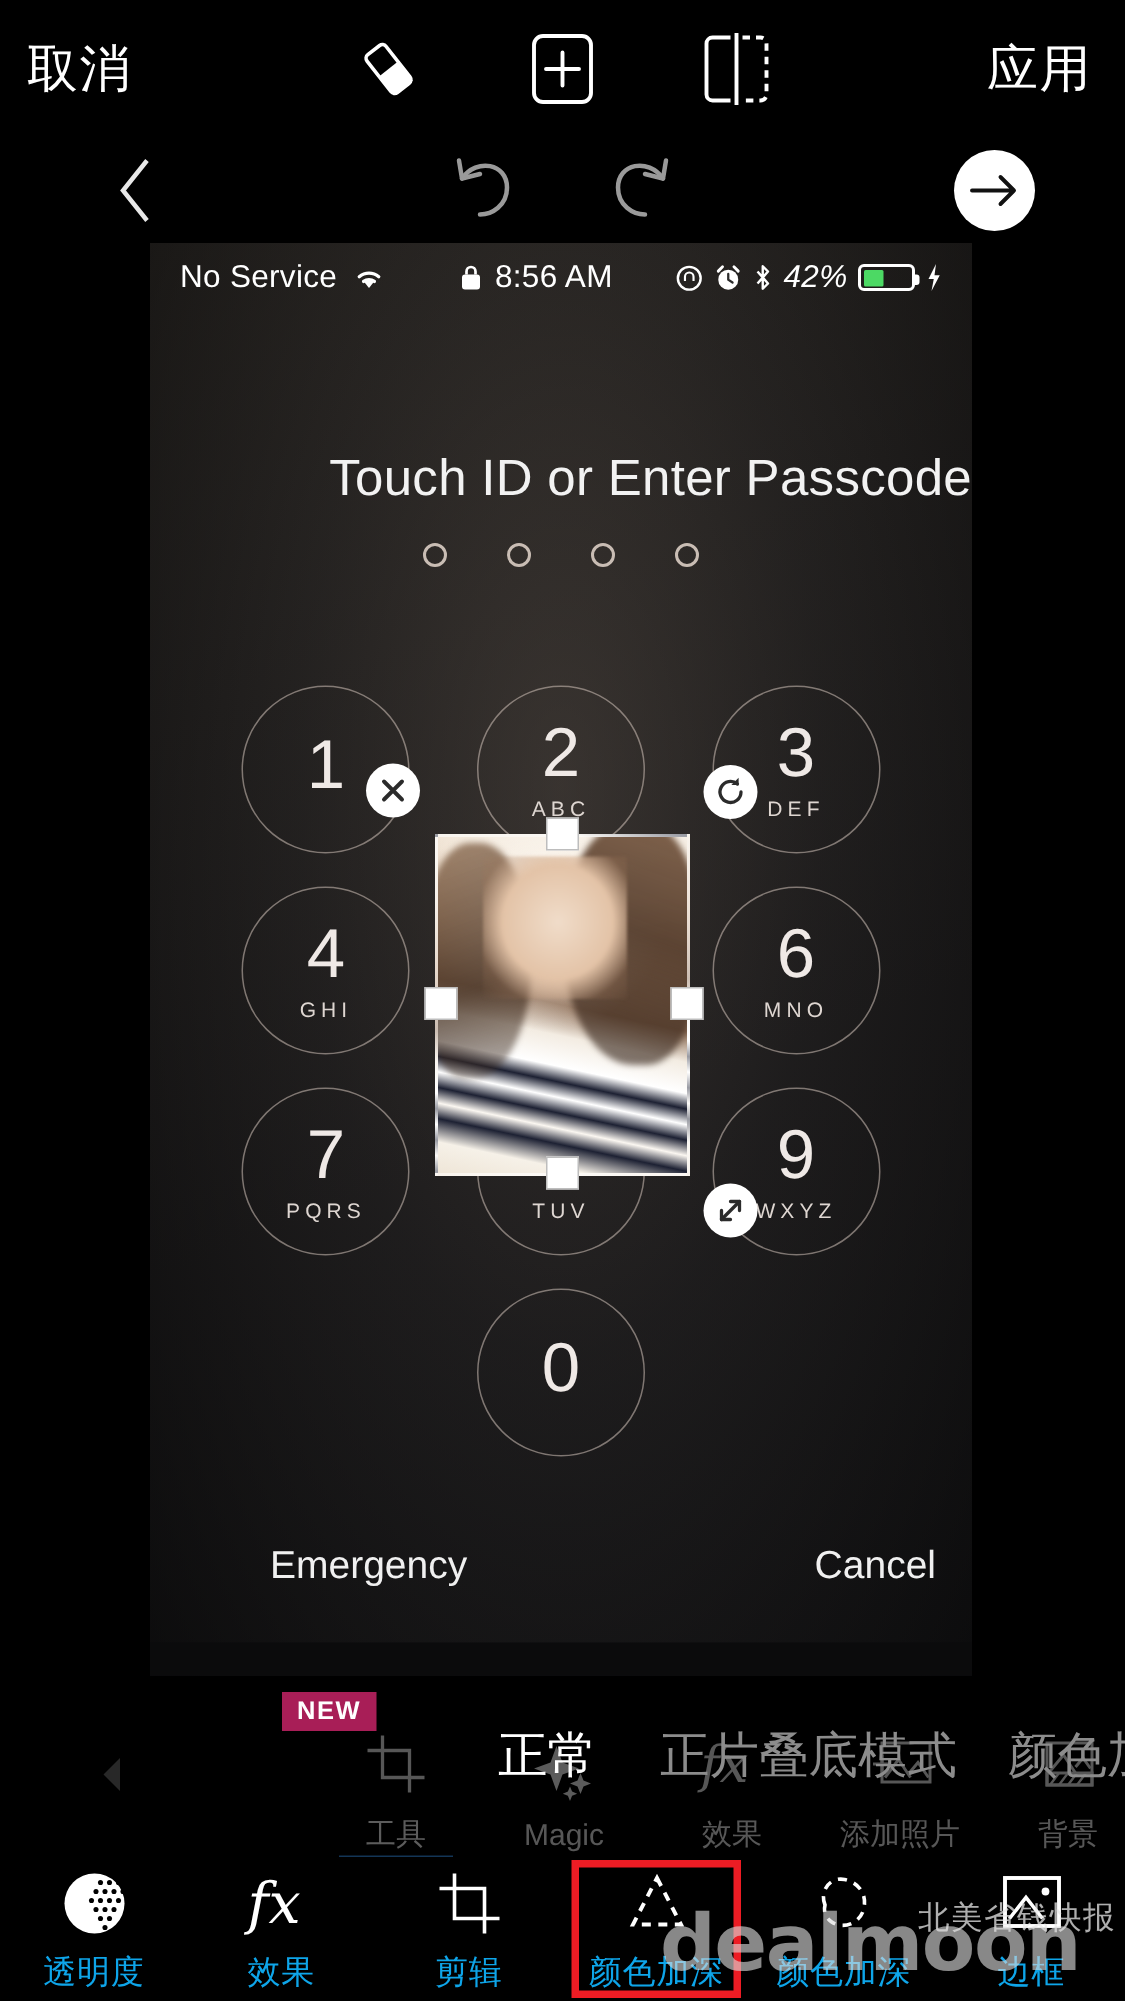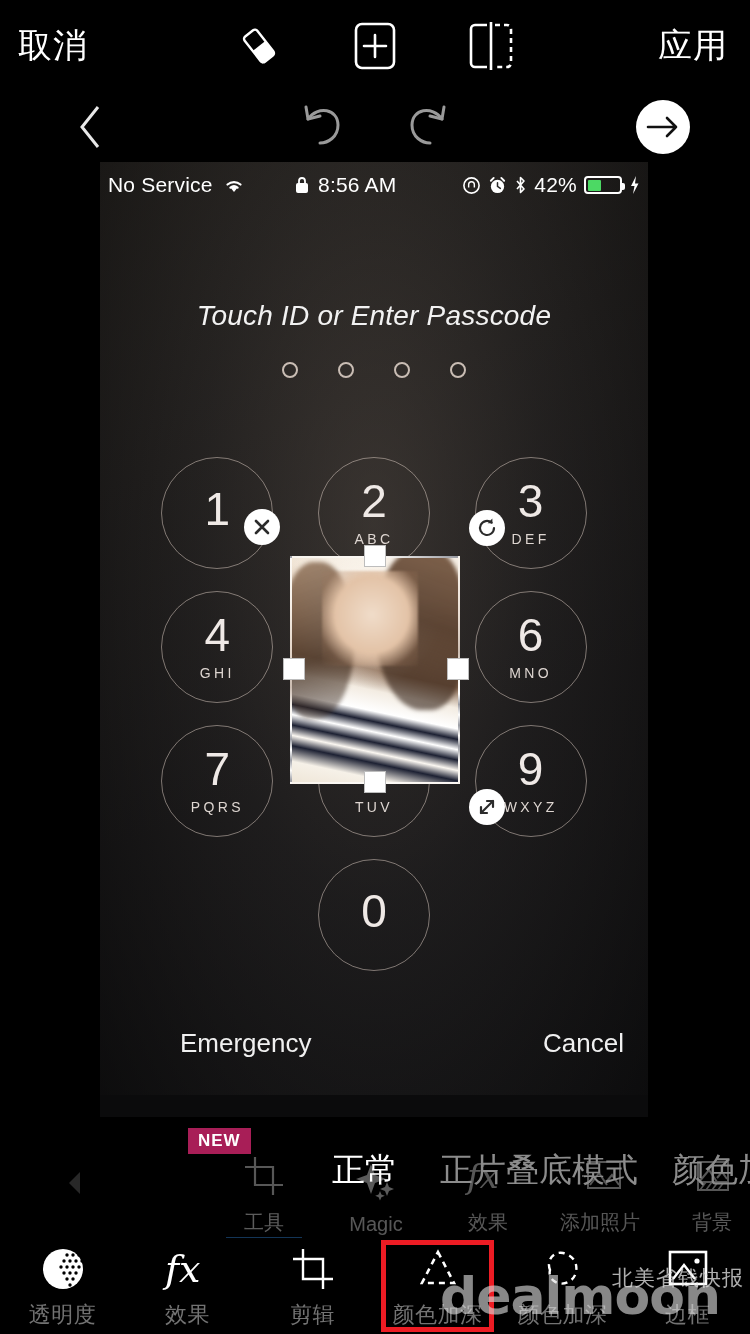--- a/index.html
+++ b/index.html
@@ -50,39 +50,39 @@
   .canvas .vignette {
     position:absolute; inset:0;
     background: radial-gradient(ellipse at 50% 38%, rgba(90,80,72,.42) 0%, rgba(40,36,34,.18) 45%, rgba(0,0,0,.55) 100%);
     pointer-events:none;
   }
 
   
   .statusbar {
     position: absolute; left: 0; top: 8px; width: 548px; height: 30px;
     display: flex; align-items: center; color: #fff;
-    font-size: 21px; padding: 0 8px;
+    font-size: 21px; padding: 0 20px;
   }
   .sb-left { display:flex; align-items:center; gap:9px; min-width:186px; }
   .sb-mid  { display:flex; align-items:center; gap:8px; flex:1; }
-  .sb-right{ display:flex; align-items:center; gap:7px; justify-content:flex-end; min-width:186px; }
+  .sb-right{ display:flex; align-items:center; gap:7px; justify-content:flex-end; min-width:186px;font-style:italic; }
   .sb-txt { font-size: 21px; letter-spacing:.2px; white-space:nowrap; }
   .batt {
     width: 38px; height: 18px; border: 2px solid #fff; border-radius: 4px;
     position: relative; display: flex; align-items: center; padding: 1.5px;
   }
   .batt::after {
     content:""; position:absolute; right:-5px; top:5px; width:3px; height:7px;
     background:#fff; border-radius:0 2px 2px 0;
   }
   .battfill { height: 100%; width: 42%; background: #4cd964; border-radius:1px; }
 
   .lock-title {
-    position: absolute; left: 0; top: 138px; width: 548px; text-align: center;
-    color: #f2f2f2; font-size: 28px; letter-spacing: .2px; font-style: italic;
+    position: absolute; left: 0; top: 138px; width: 548px; text-align: right;
+    color: #f2f2f2; font-size: 34px; letter-spacing: .2px;
   }
   .dots { position: absolute; left:0; top: 200px; width: 548px; display:flex; justify-content:center; gap: 40px; }
   .dot { width: 16px; height: 16px; border-radius:50%; border: 2px solid #c9bdb4; }
 
   
   .keypad {
     position: absolute; left: 50%; transform: translateX(-50%); top: 295px;
     width: 470px; display: grid; grid-template-columns: repeat(3, 1fr);
     row-gap: 22px; justify-items: center;
   }
@@ -176,21 +176,21 @@
     display: flex; background: #000; align-items: stretch;
   }
   .tool {
     flex: 1; display: flex; flex-direction: column; align-items: center;
     justify-content: center; color: #fff; position: relative;
   }
   .tool .ticonbox {
     width: 64px; height: 54px; display:flex; align-items:center; justify-content:center;
     margin-bottom: 4px;
   }
-  .tool .tlabel { font-size: 22px; color: #737373; letter-spacing: .5px; }
+  .tool .tlabel { font-size: 22px; color: #0ea5e9; letter-spacing: .5px; }
   .tool.selected .ticonbox { background: #123243; }
   .tool.highlight::before {
     content:""; position:absolute; left: 6px; right: 6px; top: 2px; bottom: 2px;
     border: 5px solid #ed1c24; pointer-events:none;
   }
 
   
   .wm {
     position:absolute; right: 6px; bottom: 18px; display:flex; align-items:center;
     opacity:.75; pointer-events:none;

